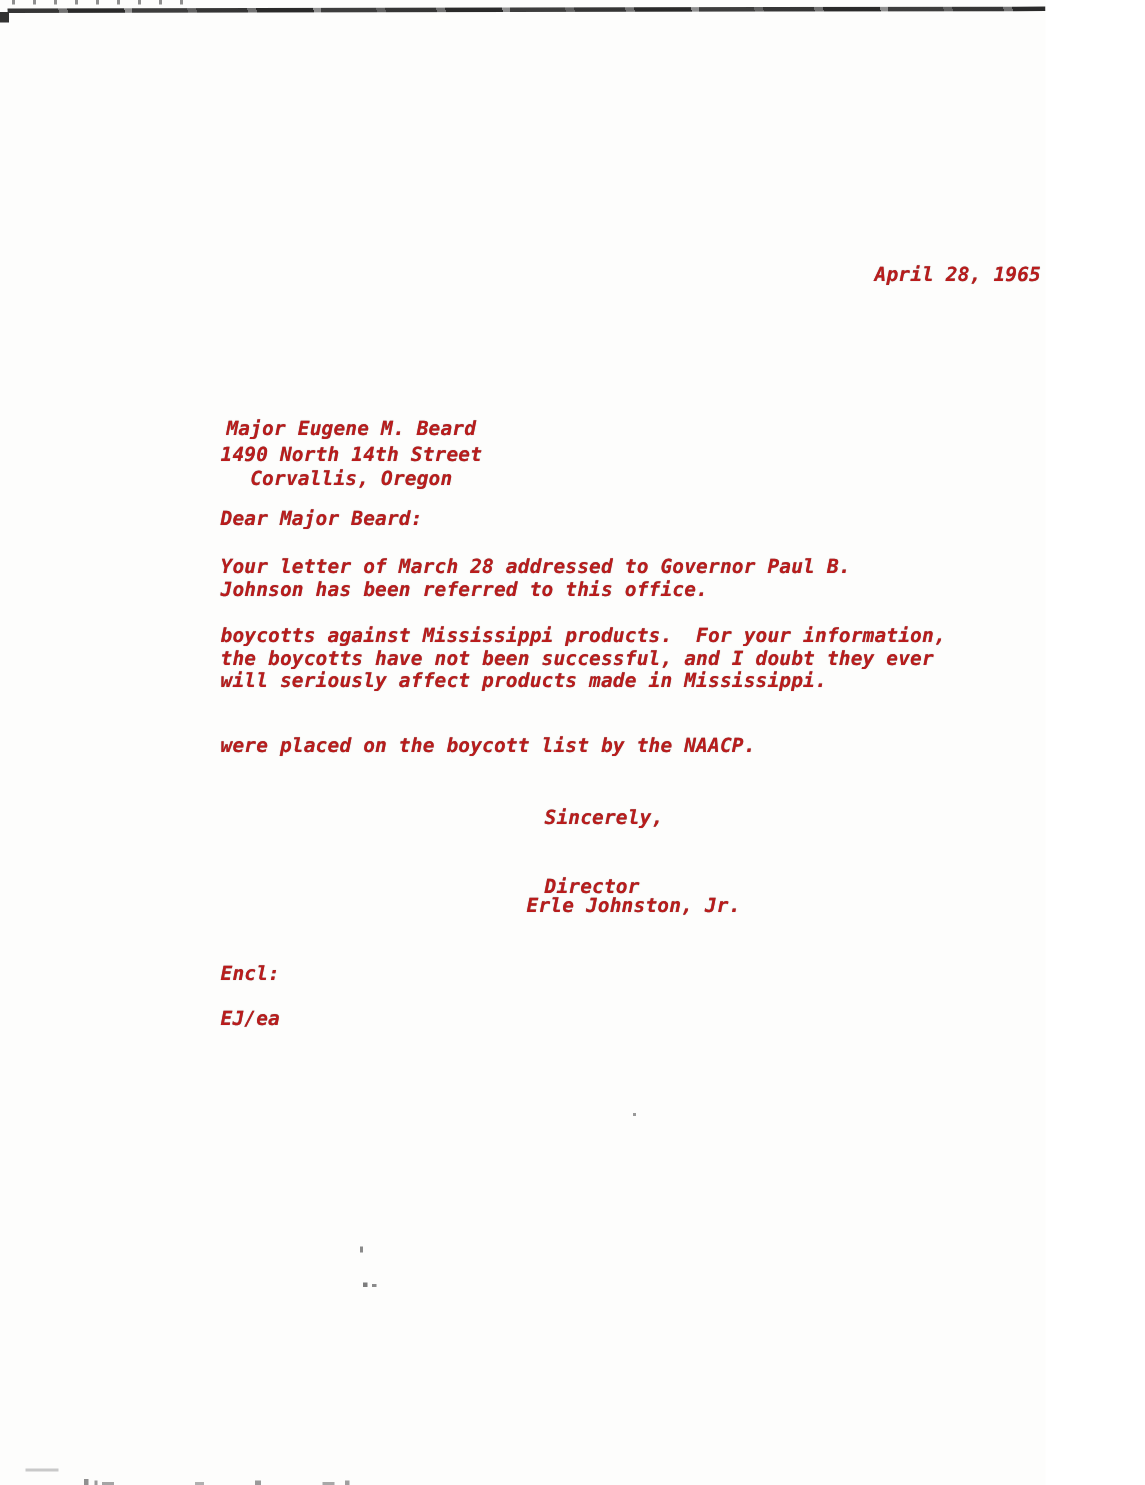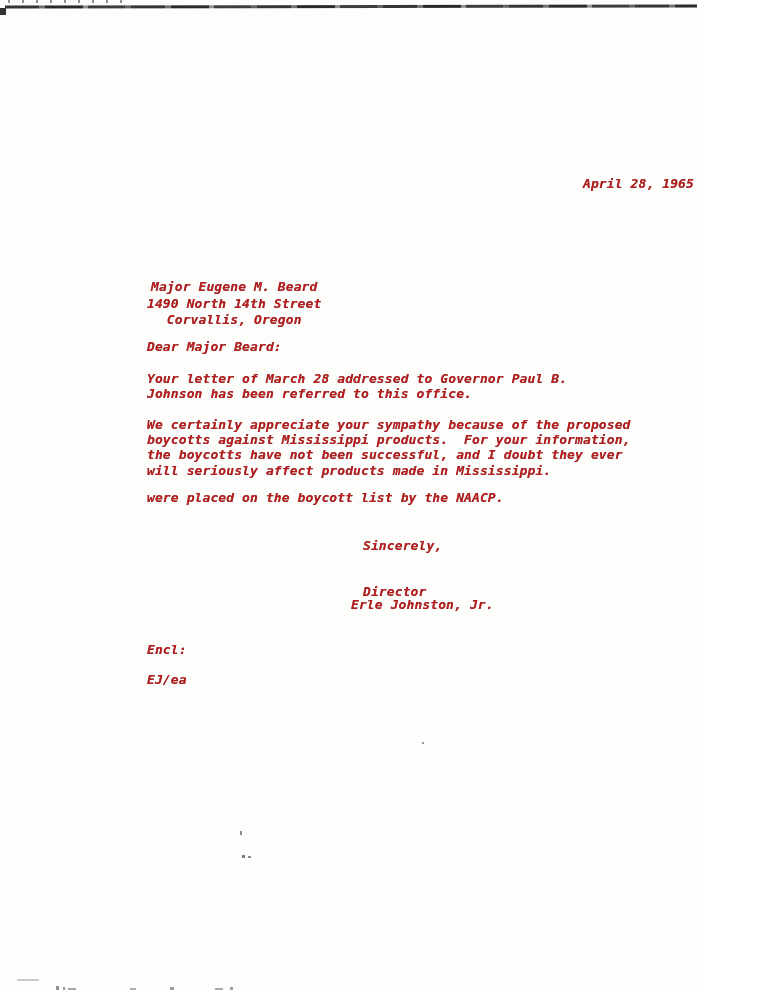--- a/index.html
+++ b/index.html
@@ -100,21 +100,20 @@
   </div>
 
   <div class="abs salutation line">Dear Major Beard:</div>
 
   <div class="abs para-1">
     <div class="line">Your letter of March 28 addressed to Governor Paul B.</div>
     <div class="line">Johnson has been referred to this office.</div>
   </div>
 
   <div class="abs para-2">
-    <div class="line">We certainly appreciate your sympathy because of the proposed</div>
     <div class="line">boycotts against Mississippi products.  For your information,</div>
     <div class="line">the boycotts have not been successful, and I doubt they ever</div>
     <div class="line">will seriously affect products made in Mississippi.</div>
   </div>
 
   <div class="abs para-3">
     <div class="line">were placed on the boycott list by the NAACP.</div>
   </div>
 
   <div class="abs closing line">Sincerely,</div>

